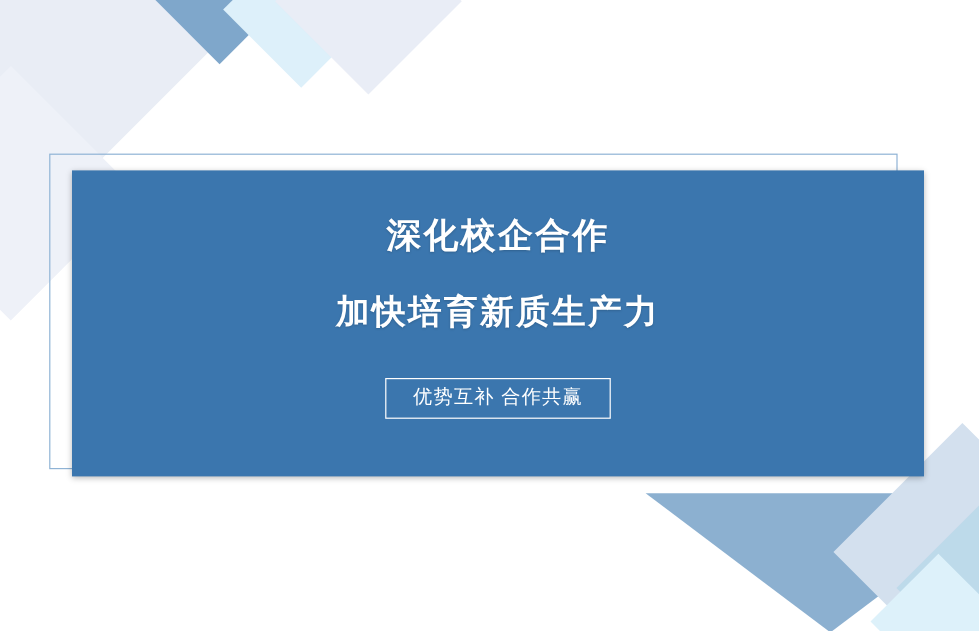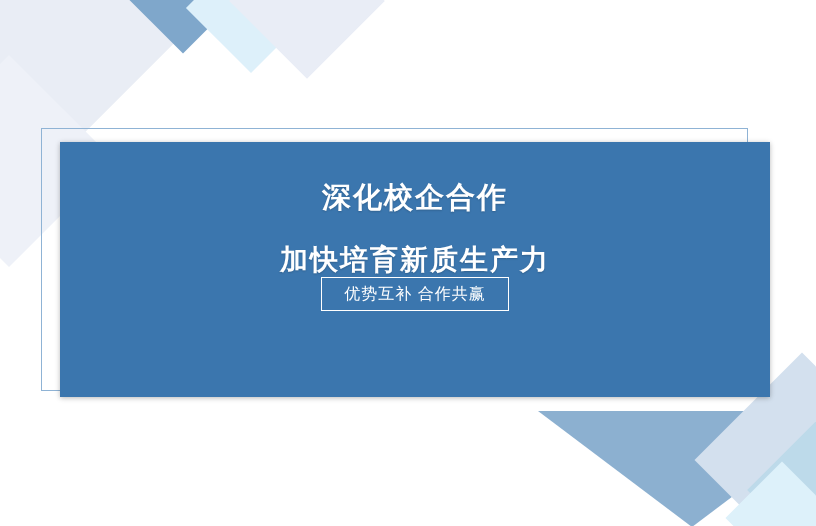--- a/index.html
+++ b/index.html
@@ -151,20 +151,21 @@
     color: #ffffff;
     font-weight: bold;
     letter-spacing: 2px;
     white-space: nowrap;
     text-shadow: 0 1px 2px rgba(0,0,0,.18);
   }
   #headline-1 { font-size: 29px; line-height: 30px; }
   #headline-2 { font-size: 28px; line-height: 34px; margin-top: 31px; }
 
   #cta-button {
+    margin-top: 38px;
     border: 1px solid #ffffff;
     color: #ffffff;
     font-size: 16px;
     letter-spacing: 1px;
     padding: 6px 22px 7px 22px;
     background: transparent;
     white-space: nowrap;
     line-height: 19px;
   }
 </style>

